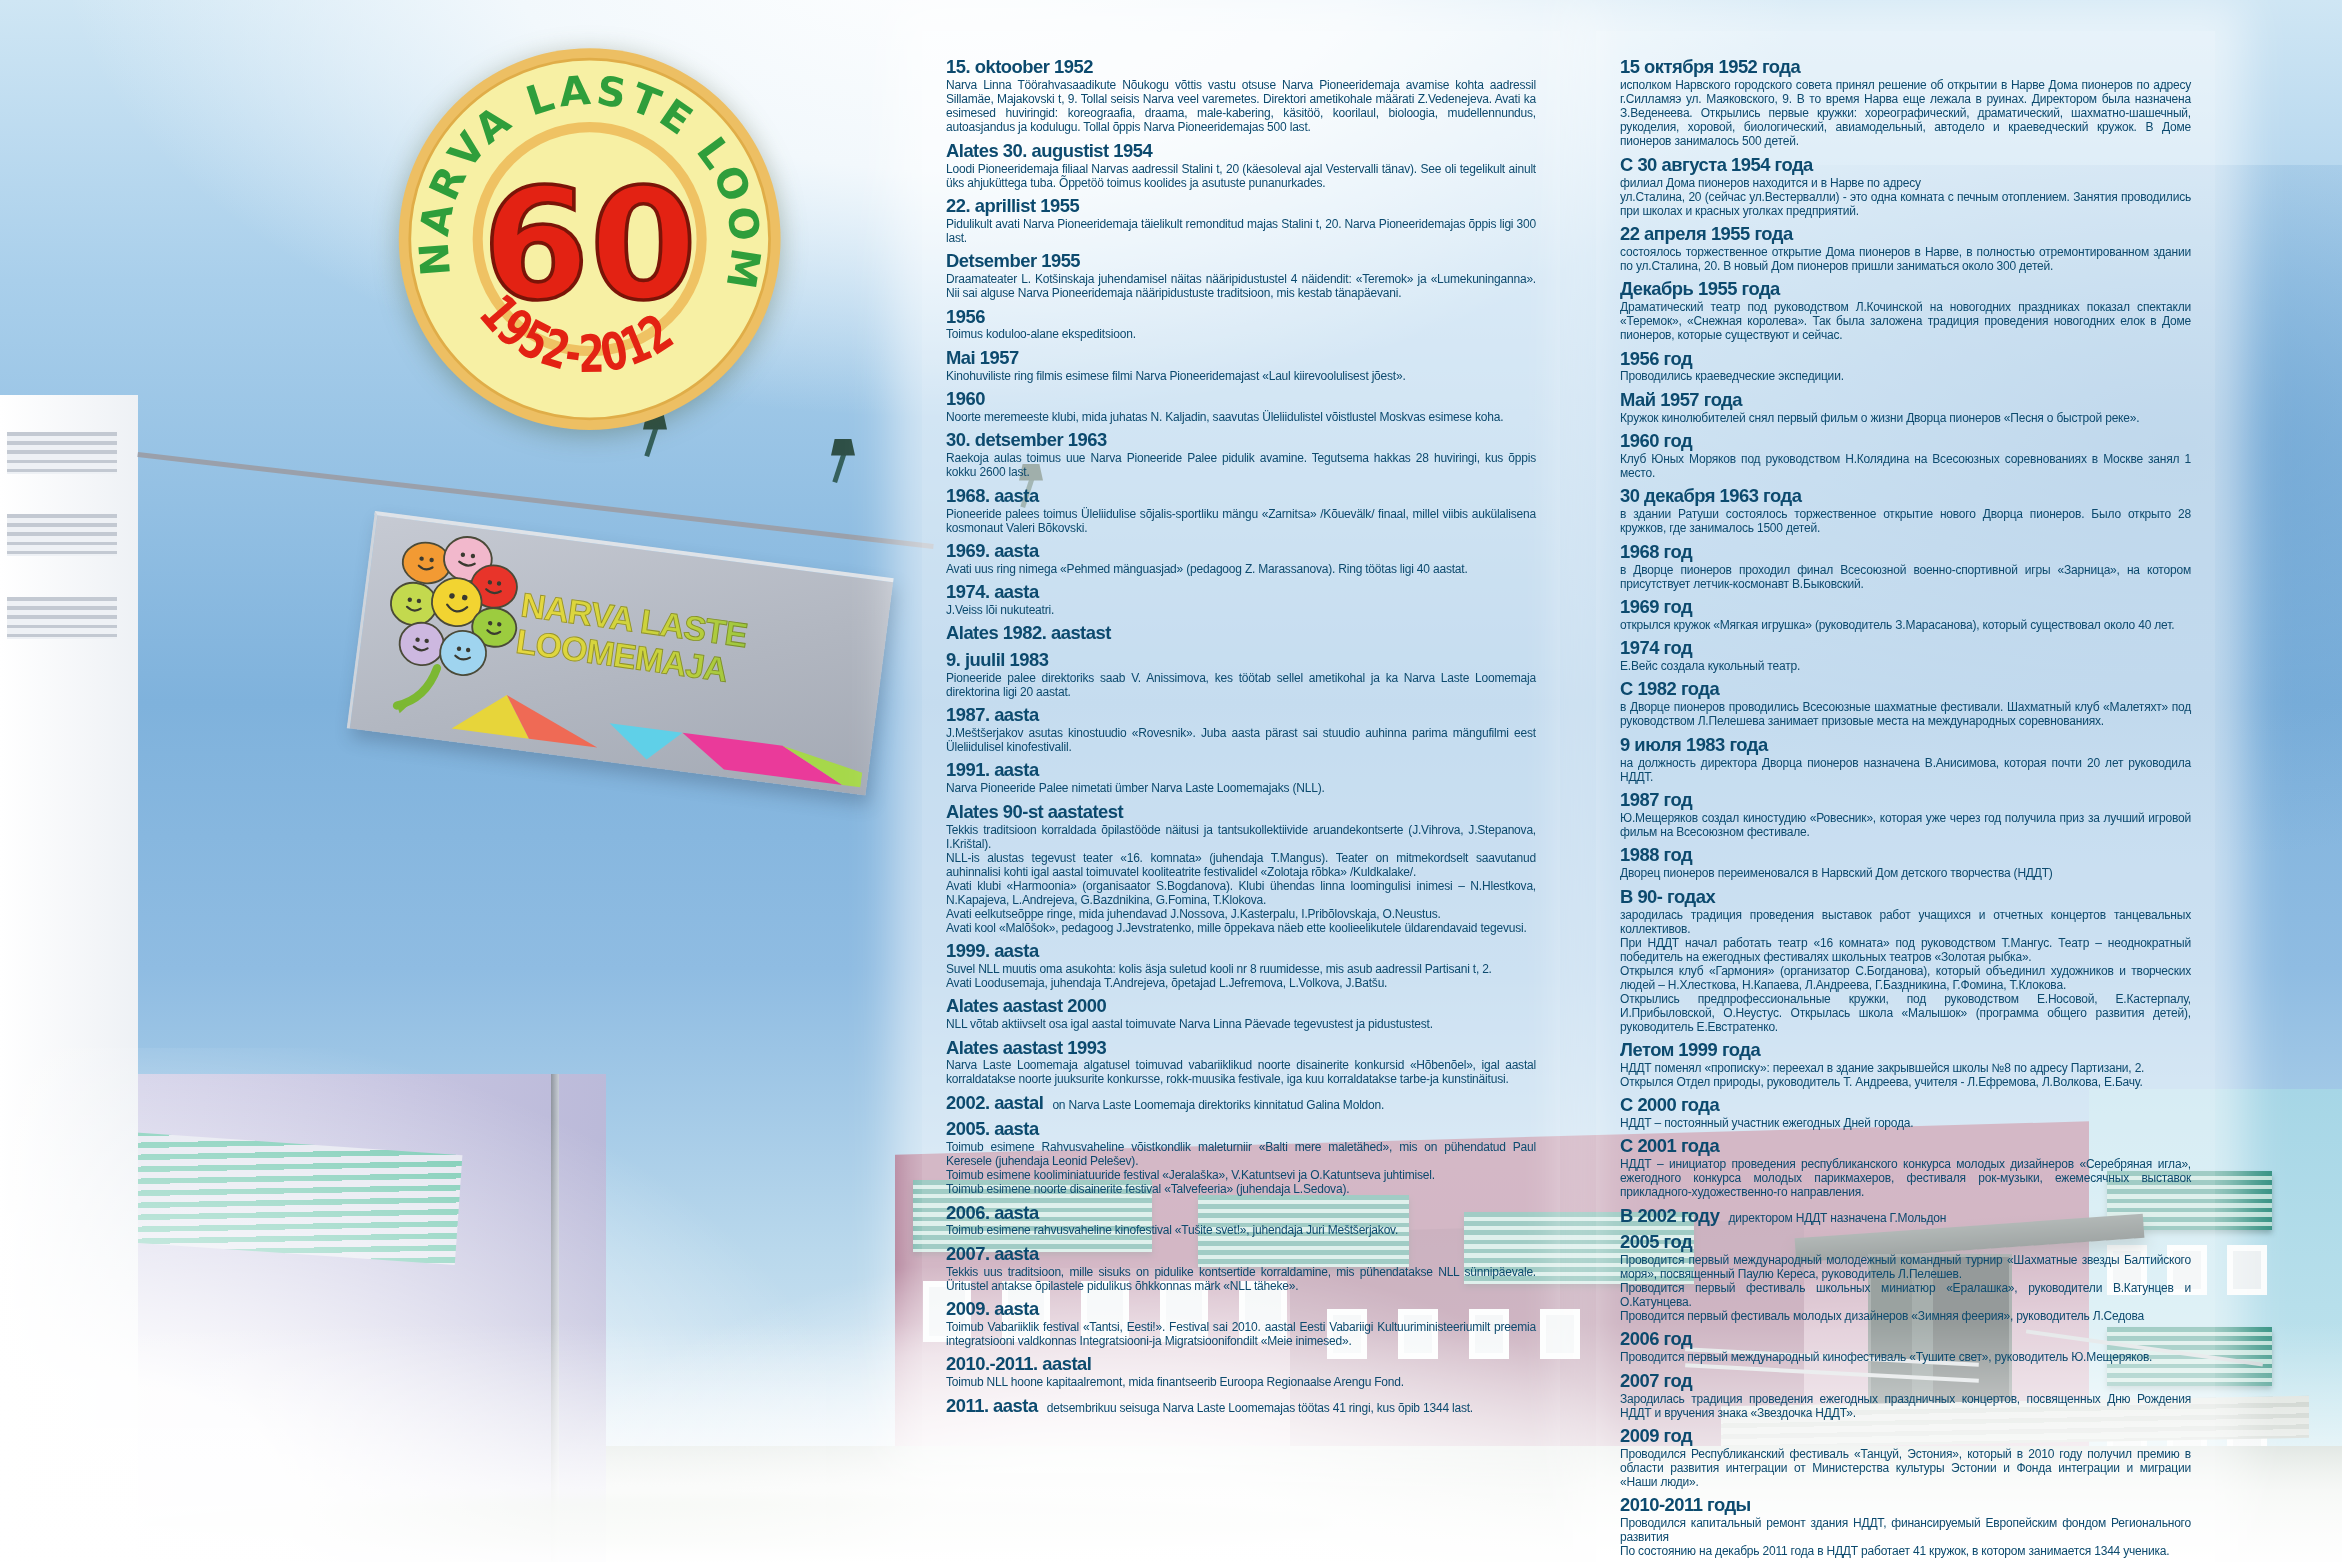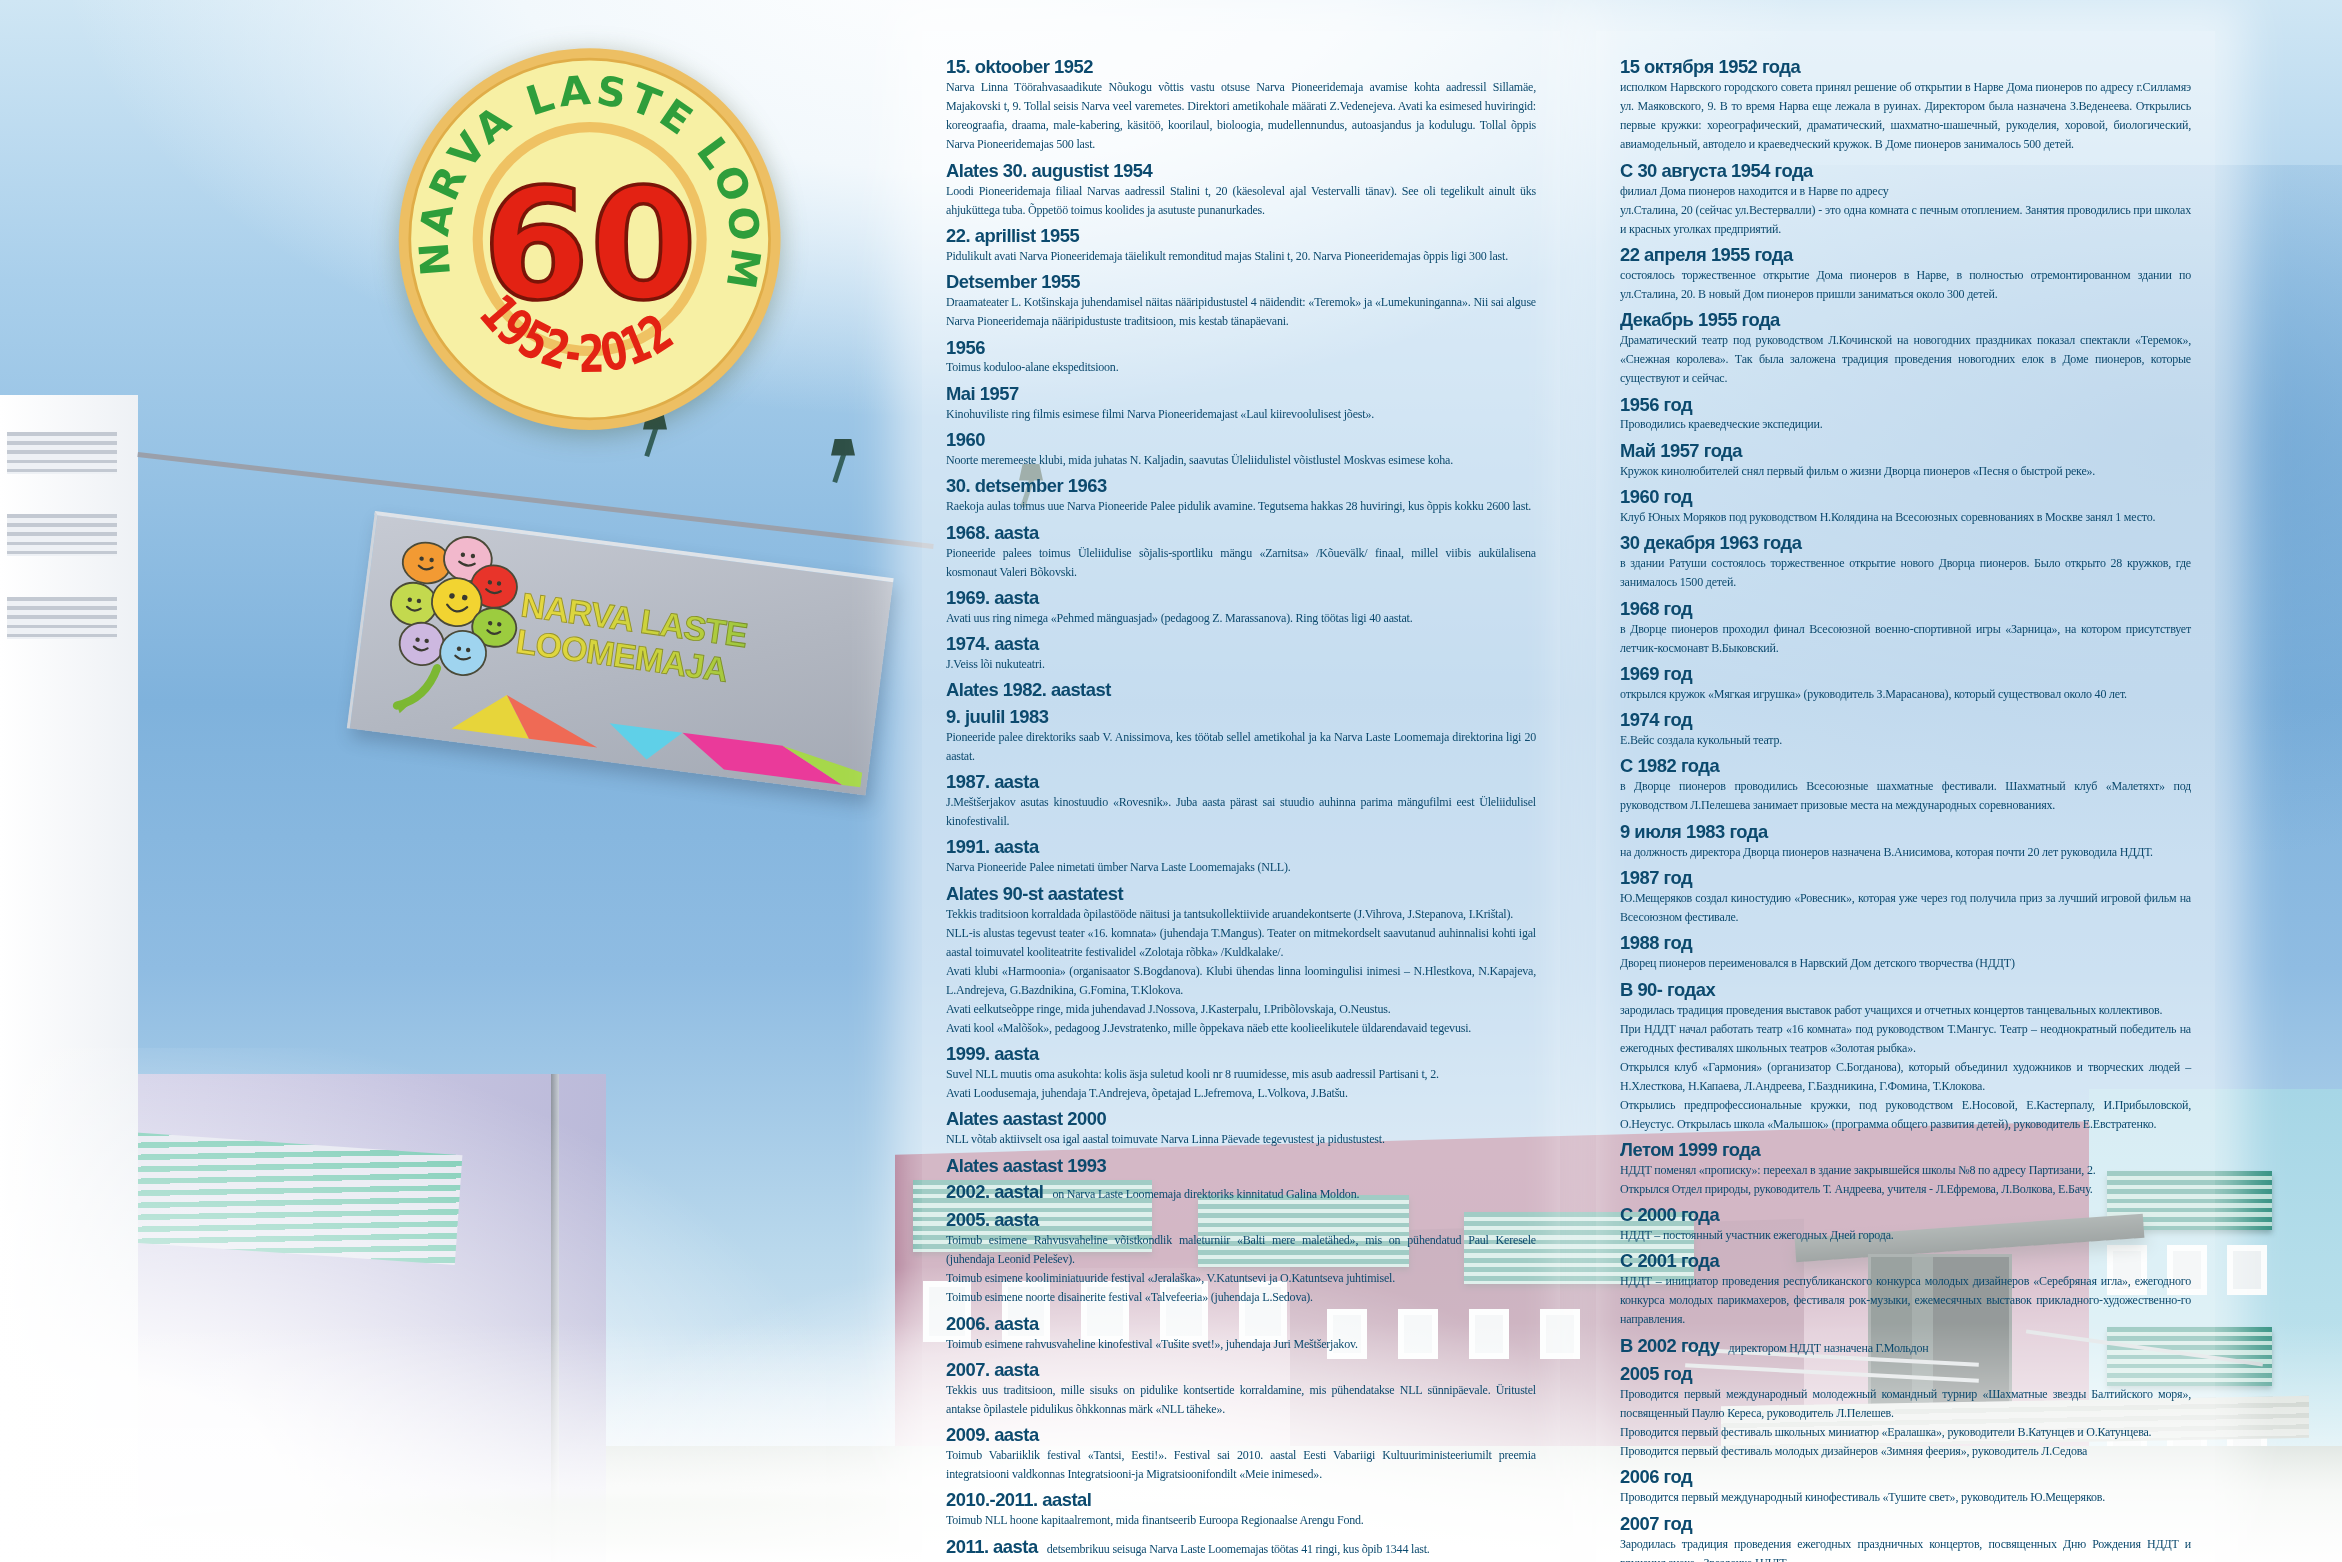--- a/index.html
+++ b/index.html
@@ -48,22 +48,22 @@
   .sign-shapes{position:absolute;left:101px;bottom:1.8px;width:413px;height:57px;}
   
   .panel{position:absolute;top:31px;
     background:rgba(255,255,255,.55);
     box-shadow:0 0 42px 29px rgba(255,255,255,.55);
     padding:20px 24px 27.5px 24px;color:#0c4a6e;}
   .panel.et{left:922px;width:590px;}
   .panel.ru{left:1596px;width:571px;}
   .entry{margin:0 0 6.4px 0;}
   .e-date{margin:6.4px 0 0.9px 0;font-size:18.4px;line-height:20px;font-weight:bold;letter-spacing:-0.5px;}
-  .e-text{margin:0;font-size:12px;line-height:19px;letter-spacing:-0.2px;
-    text-align:justify;white-space:pre-line;font-family:Liberation Serif, serif;}
+  .e-text{margin:0;font-size:12px;line-height:14px;letter-spacing:-0.2px;
+    text-align:justify;white-space:pre-line;}
   .entry.inline .e-date{display:inline;margin-right:5px;}
   .entry.inline .e-text{display:inline;text-align:right;}
   
   .badge{position:absolute;left:393px;top:39px;width:397px;height:402px;filter:drop-shadow(0 5.5px 13px rgba(60,80,40,.35));}
   
   .photo{position:absolute;left:895px;top:1116px;width:1447px;height:446px;}
   .facade-pink{position:absolute;left:0;top:22px;width:1194px;height:367px;transform:skewY(-1.6deg);
     background:linear-gradient(180deg,#a06382 0%,#9d5f7e 30%,#c39ab0 55%,#c8a2b6 100%);}
   .facade-maroon{position:absolute;left:395px;top:110px;width:514px;height:275px;transform:skewY(-1.6deg);
     background:linear-gradient(180deg,#8e5674,#9b6482);}
@@ -326,20 +326,21 @@
       <h3 class="e-date">1999. aasta</h3>
       <p class="e-text">Suvel NLL muutis oma asukohta: kolis äsja suletud kooli nr 8 ruumidesse, mis asub aadressil Partisani t, 2.
 Avati Loodusemaja, juhendaja T.Andrejeva, õpetajad L.Jefremova, L.Volkova, J.Batšu.</p>
     </div>
     <div class="entry">
       <h3 class="e-date">Alates aastast 2000</h3>
       <p class="e-text">NLL võtab aktiivselt osa igal aastal toimuvate Narva Linna Päevade tegevustest ja pidustustest.</p>
     </div>
     <div class="entry">
       <h3 class="e-date">Alates aastast 1993</h3>
+      <p class="e-text">Narva Laste Loomemaja algatusel toimuvad vabariiklikud noorte disainerite konkursid «Hõbenõel», igal aastal korraldatakse noorte juuksurite konkursse, rokk-muusika festivale, iga kuu korraldatakse tarbe-ja kunstinäitusi.</p>
     </div>
     <div class="entry inline">
       <h3 class="e-date">2002. aastal</h3>
       <p class="e-text">on Narva Laste Loomemaja direktoriks kinnitatud Galina Moldon.</p>
     </div>
     <div class="entry">
       <h3 class="e-date">2005. aasta</h3>
       <p class="e-text">Toimub esimene Rahvusvaheline võistkondlik maleturniir «Balti mere maletähed», mis on pühendatud Paul Keresele (juhendaja Leonid Pelešev).
 Toimub esimene kooliminiatuuride festival «Jeralaška», V.Katuntsevi ja O.Katuntseva juhtimisel.
 Toimub esimene noorte disainerite festival «Talvefeeria» (juhendaja L.Sedova).</p>

